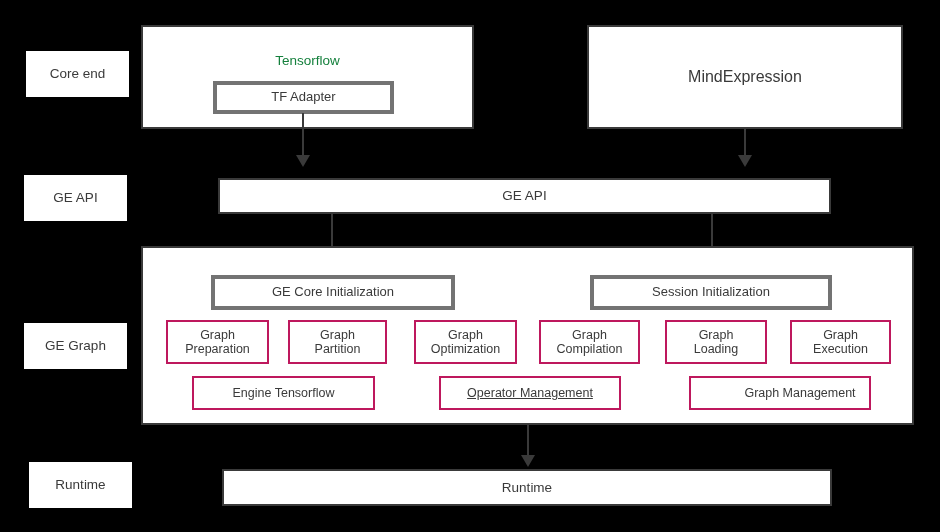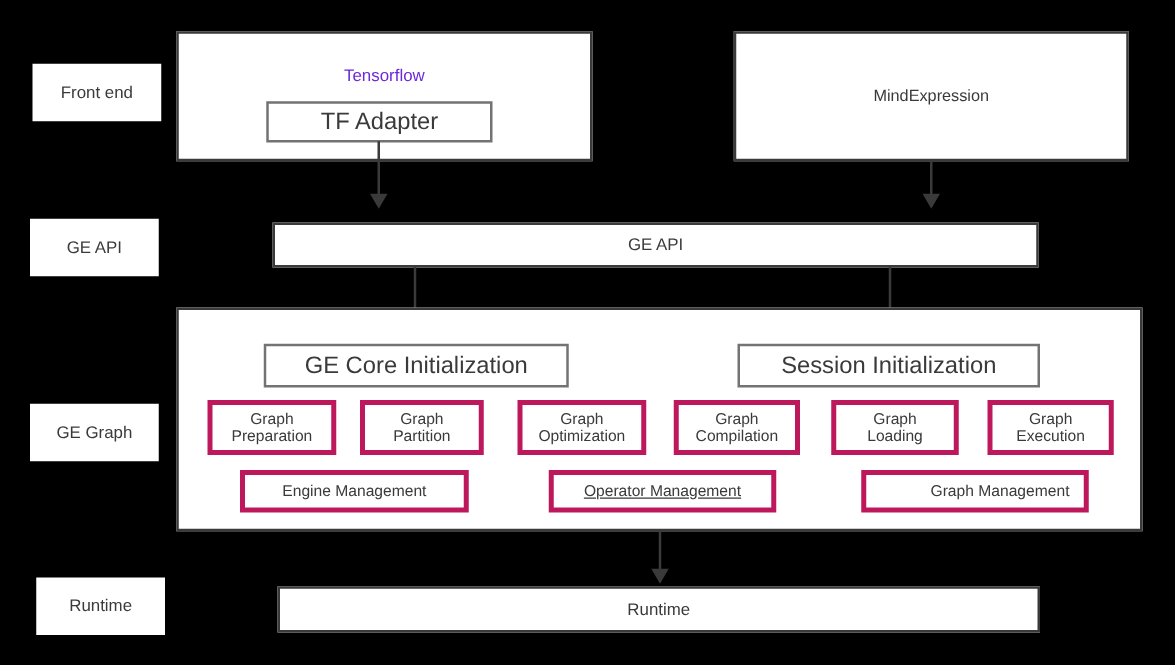--- a/index.html
+++ b/index.html
@@ -34,33 +34,33 @@
   }
   
   .panel {
     border: 2px solid #3a3a3a;
     font-size: 13.5px;
     align-items: flex-start;
     justify-content: center;
   }
   .panel > .panel-title {
     margin-top: 26px;
-    color: #6d28d9;
+    color: #15803d;
     font-size: 13.5px;
   }
   .panel-plain {
     border: 2px solid #3a3a3a;
+    font-size: 16px;
+  }
+  .node {
+    border: 4px solid #737373;
     font-size: 13px;
   }
-  .node {
-    border: 2px solid #737373;
-    font-size: 19px;
-  }
   .node-sm {
-    border: 4px solid #be185d;
+    border: 2px solid #be185d;
     font-size: 12.5px;
     text-align: center;
   }
   .bar {
     border: 2px solid #3a3a3a;
     font-size: 13.5px;
   }
   
   .conn {
     position: absolute;
@@ -75,21 +75,21 @@
     border-right: 7px solid transparent;
     border-top: 12px solid #3a3a3a;
   }
 </style>
 </head>
 <body>
 
 <div id="canvas">
 
   <div class="box layer-label" style="left:26px; top:51px; width:103px; height:46px;">
-    <span>Front end</span>
+    <span>Core end</span>
   </div>
 
   <div class="box layer-label" style="left:24px; top:175px; width:103px; height:46px;">
     <span>GE API</span>
   </div>
 
   <div class="box layer-label" style="left:24px; top:323px; width:103px; height:46px;">
     <span>GE Graph</span>
   </div>
 
@@ -152,21 +152,21 @@
   <div class="box node-sm" style="left:665px; top:320px; width:102px; height:44px;">
     <span>Graph
 Loading</span>
   </div>
   <div class="box node-sm" style="left:790px; top:320px; width:101px; height:44px;">
     <span>Graph
 Execution</span>
   </div>
 
   <div class="box node-sm" style="left:192px; top:376px; width:183px; height:34px;">
-    <span>Engine Management</span>
+    <span>Engine Tensorflow</span>
   </div>
   <div class="box node-sm" style="left:439px; top:376px; width:182px; height:34px;text-decoration:underline;">
     <span>Operator Management</span>
   </div>
   <div class="box node-sm" style="left:689px; top:376px; width:182px; height:34px;padding-left:40px;">
     <span>Graph Management</span>
   </div>
 
   <div class="conn" style="left:527px; top:425px; height:32px;"></div>
   <div class="arrowhead" style="left:521px; top:455px;"></div>

